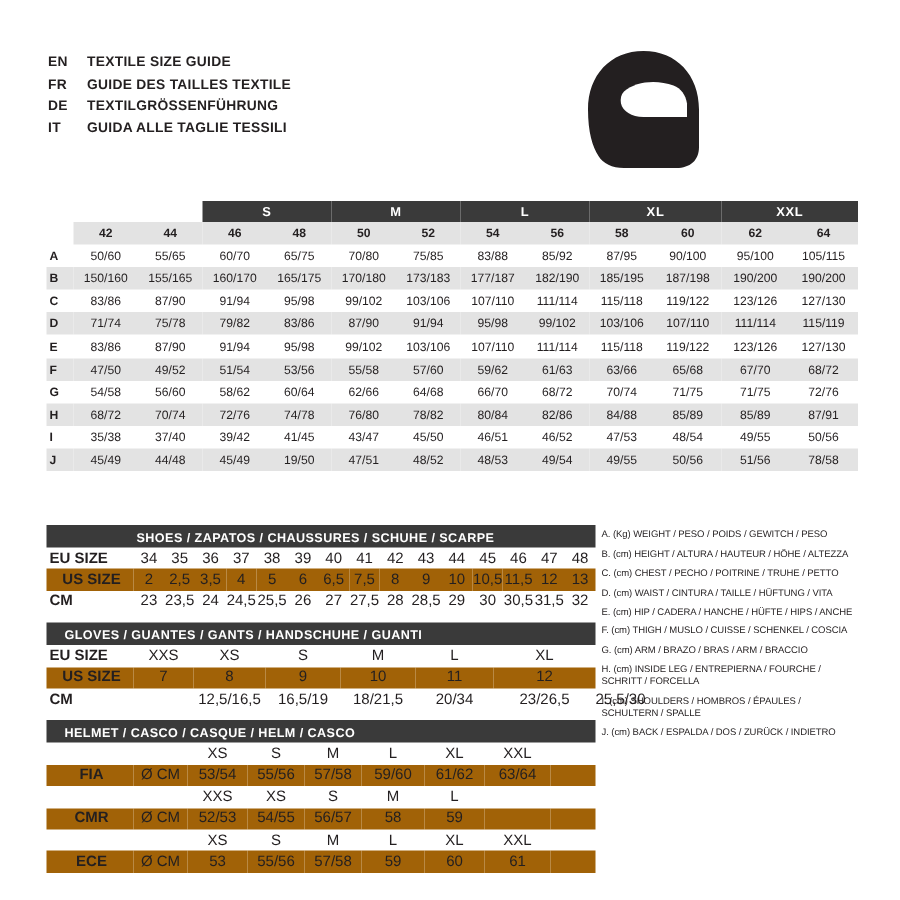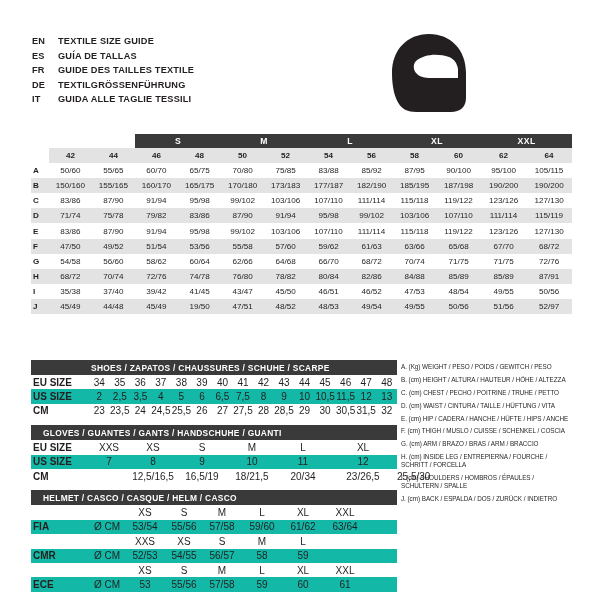--- a/index.html
+++ b/index.html
@@ -95,21 +95,21 @@
     background: #e3e3e3;
   }
   .size-table tr.numrow td.blank {
     background: #ffffff;
   }
 
   
   .lower {
     position: absolute;
     left: 31px;
-    top: 348px;
+    top: 338px;
     width: 538px;
     display: flex;
     gap: 4px;
   }
   .lower-left {
     width: 366px;
     flex: 0 0 366px;
   }
   .lower-right {
     flex: 1 1 auto;
@@ -143,44 +143,41 @@
     text-align: center;
     white-space: nowrap;
   }
   .subtable td.lbl {
     text-align: left;
     font-weight: bold;
     width: 58px;
     padding-left: 2px;
   }
   .subtable tr.zebra td {
-    background: #14b8a6;
+    background: #a16207;
+    text-align: center;
   }
 
   
   .legend-item {
     font-size: 6.35px;
     line-height: 7.8px;
     margin-bottom: 5.1px;
     letter-spacing: -0.05px;
   }
 </style>
 </head>
 <body>
 
 <div class="page">
 
   <div class="header">
     <div class="hdr-row">
       <span class="hdr-lang">EN</span>
       <span class="hdr-text">TEXTILE SIZE GUIDE</span>
-    </div>
-    <div class="hdr-row">
-      <span class="hdr-lang">ES</span>
-      <span class="hdr-text">GUÍA DE TALLAS</span>
     </div>
     <div class="hdr-row">
       <span class="hdr-lang">FR</span>
       <span class="hdr-text">GUIDE DES TAILLES TEXTILE</span>
     </div>
     <div class="hdr-row">
       <span class="hdr-lang">DE</span>
       <span class="hdr-text">TEXTILGRÖßENFÜHRUNG</span>
     </div>
     <div class="hdr-row">
@@ -379,21 +376,21 @@
         <td>44/48</td>
         <td>45/49</td>
         <td>19/50</td>
         <td>47/51</td>
         <td>48/52</td>
         <td>48/53</td>
         <td>49/54</td>
         <td>49/55</td>
         <td>50/56</td>
         <td>51/56</td>
-        <td>52/97</td>
+        <td>78/58</td>
       </tr>
     </tbody>
   </table>
 
   <div class="lower">
 
     <div class="lower-left">
 
       <div class="sec-title">SHOES / ZAPATOS / CHAUSSURES / SCHUHE / SCARPE</div>
       <table class="subtable">

